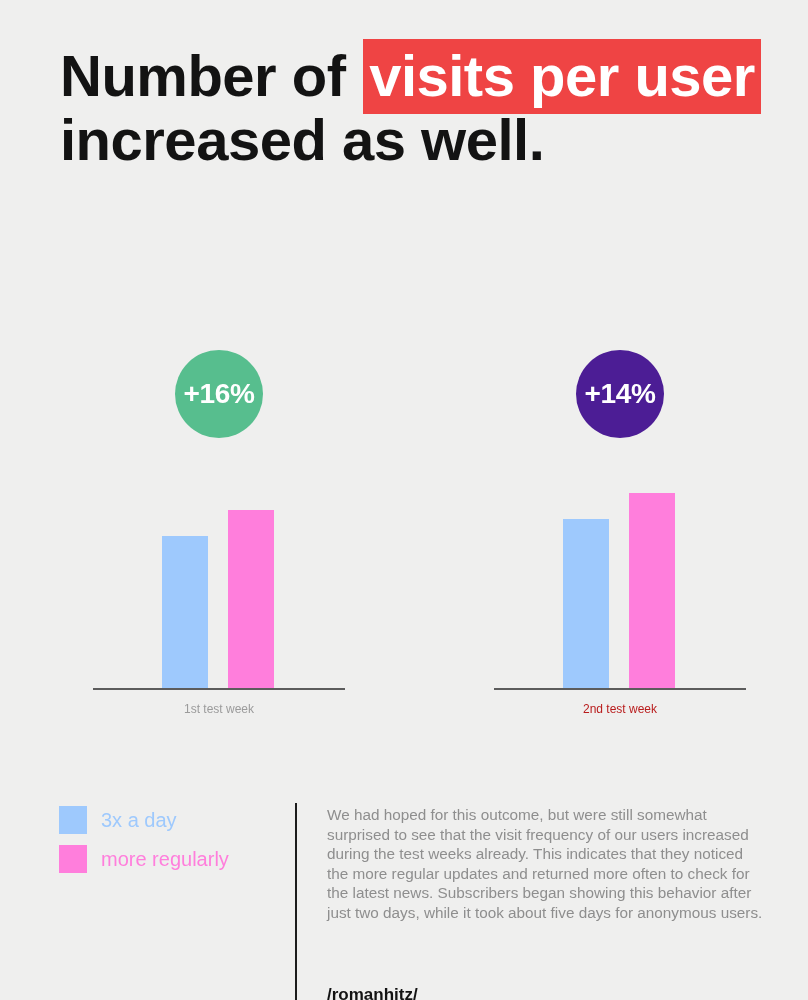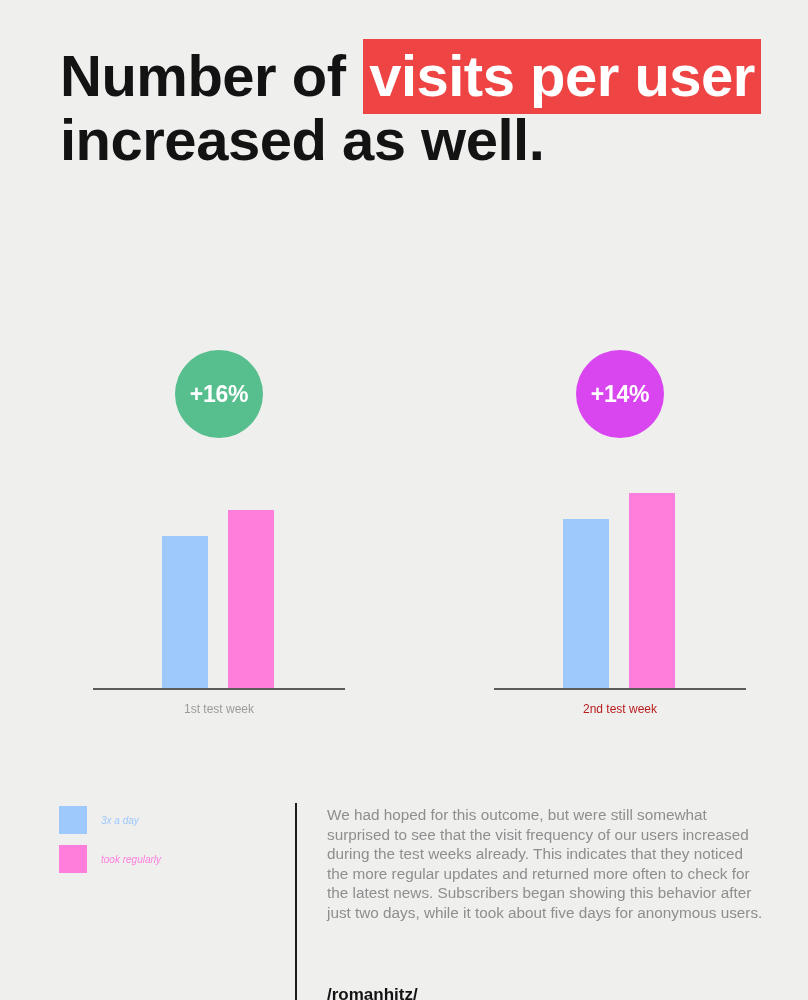--- a/index.html
+++ b/index.html
@@ -61,21 +61,21 @@
     top: 20px;
     transform: translateX(-50%);
     width: 88px;
     height: 88px;
     border-radius: 50%;
     background: #57be8e;
     color: #ffffff;
     display: flex;
     align-items: center;
     justify-content: center;
-    font-size: 23px;
+    font-size: 28px;
     font-weight: bold;
     letter-spacing: -0.3px;
   }
 
   .plot {
     position: absolute;
     left: 0;
     top: 0;
     width: 252px;
     height: 358px;
@@ -119,22 +119,21 @@
   }
   .swatch {
     width: 28px;
     height: 28px;
     flex: 0 0 28px;
   }
   .swatch.blue { background: #9ec9fd; }
   .swatch.pink { background: #ff7edc; }
   .legend-label {
     margin-left: 14px;
-    font-size: 10px;
-    font-style: italic;
+    font-size: 20px;
   }
   .legend-label.blue { color: #9ec9fd; }
   .legend-label.pink { color: #ff7edc; }
 
   
   .divider {
     position: absolute;
     left: 295px;
     top: 803px;
     width: 2px;
@@ -174,37 +173,37 @@
     <div class="badge" style="background: rgb(87, 190, 142);">+16%</div>
     <div class="plot">
       <div class="bar blue" id="bar-g1-blue" style="height: 152px; background: rgb(158, 201, 253);"></div>
       <div class="bar pink" id="bar-g1-pink" style="height: 178px; background: rgb(255, 126, 220);"></div>
     </div>
     <div class="axis" style="background: rgb(92, 92, 92);"></div>
     <div class="axis-label" style="color: rgb(155, 155, 155);">1st test week</div>
   </div>
 
   <div class="group g2">
-    <div class="badge" style="background: #d946ef;">+14%</div>
+    <div class="badge" style="background: #4c1d95;">+14%</div>
     <div class="plot">
       <div class="bar blue" id="bar-g2-blue" style="height: 169px; background: rgb(158, 201, 253);"></div>
       <div class="bar pink" id="bar-g2-pink" style="height: 195px; background: rgb(255, 126, 220);"></div>
     </div>
     <div class="axis" style="background: rgb(92, 92, 92);"></div>
     <div class="axis-label" style="color: #b91c1c;">2nd test week</div>
   </div>
 
 </div>
 
 <div class="legend">
   <div class="legend-row">
     <span class="swatch blue"></span>
     <span class="legend-label blue">3x a day</span>
   </div>
   <div class="legend-row">
     <span class="swatch pink"></span>
-    <span class="legend-label pink">took regularly</span>
+    <span class="legend-label pink">more regularly</span>
   </div>
 </div>
 
 <div class="divider"></div>
 <div class="body-copy">We had hoped for this outcome, but were still somewhat surprised to see that the visit frequency of our users increased during the test weeks already. This indicates that they noticed the more regular updates and returned more often to check for the latest news. Subscribers began showing this behavior after just two days, while it took about five days for anonymous users.</div>
 <div class="handle">/romanhitz/</div>
 
 </body></html>

